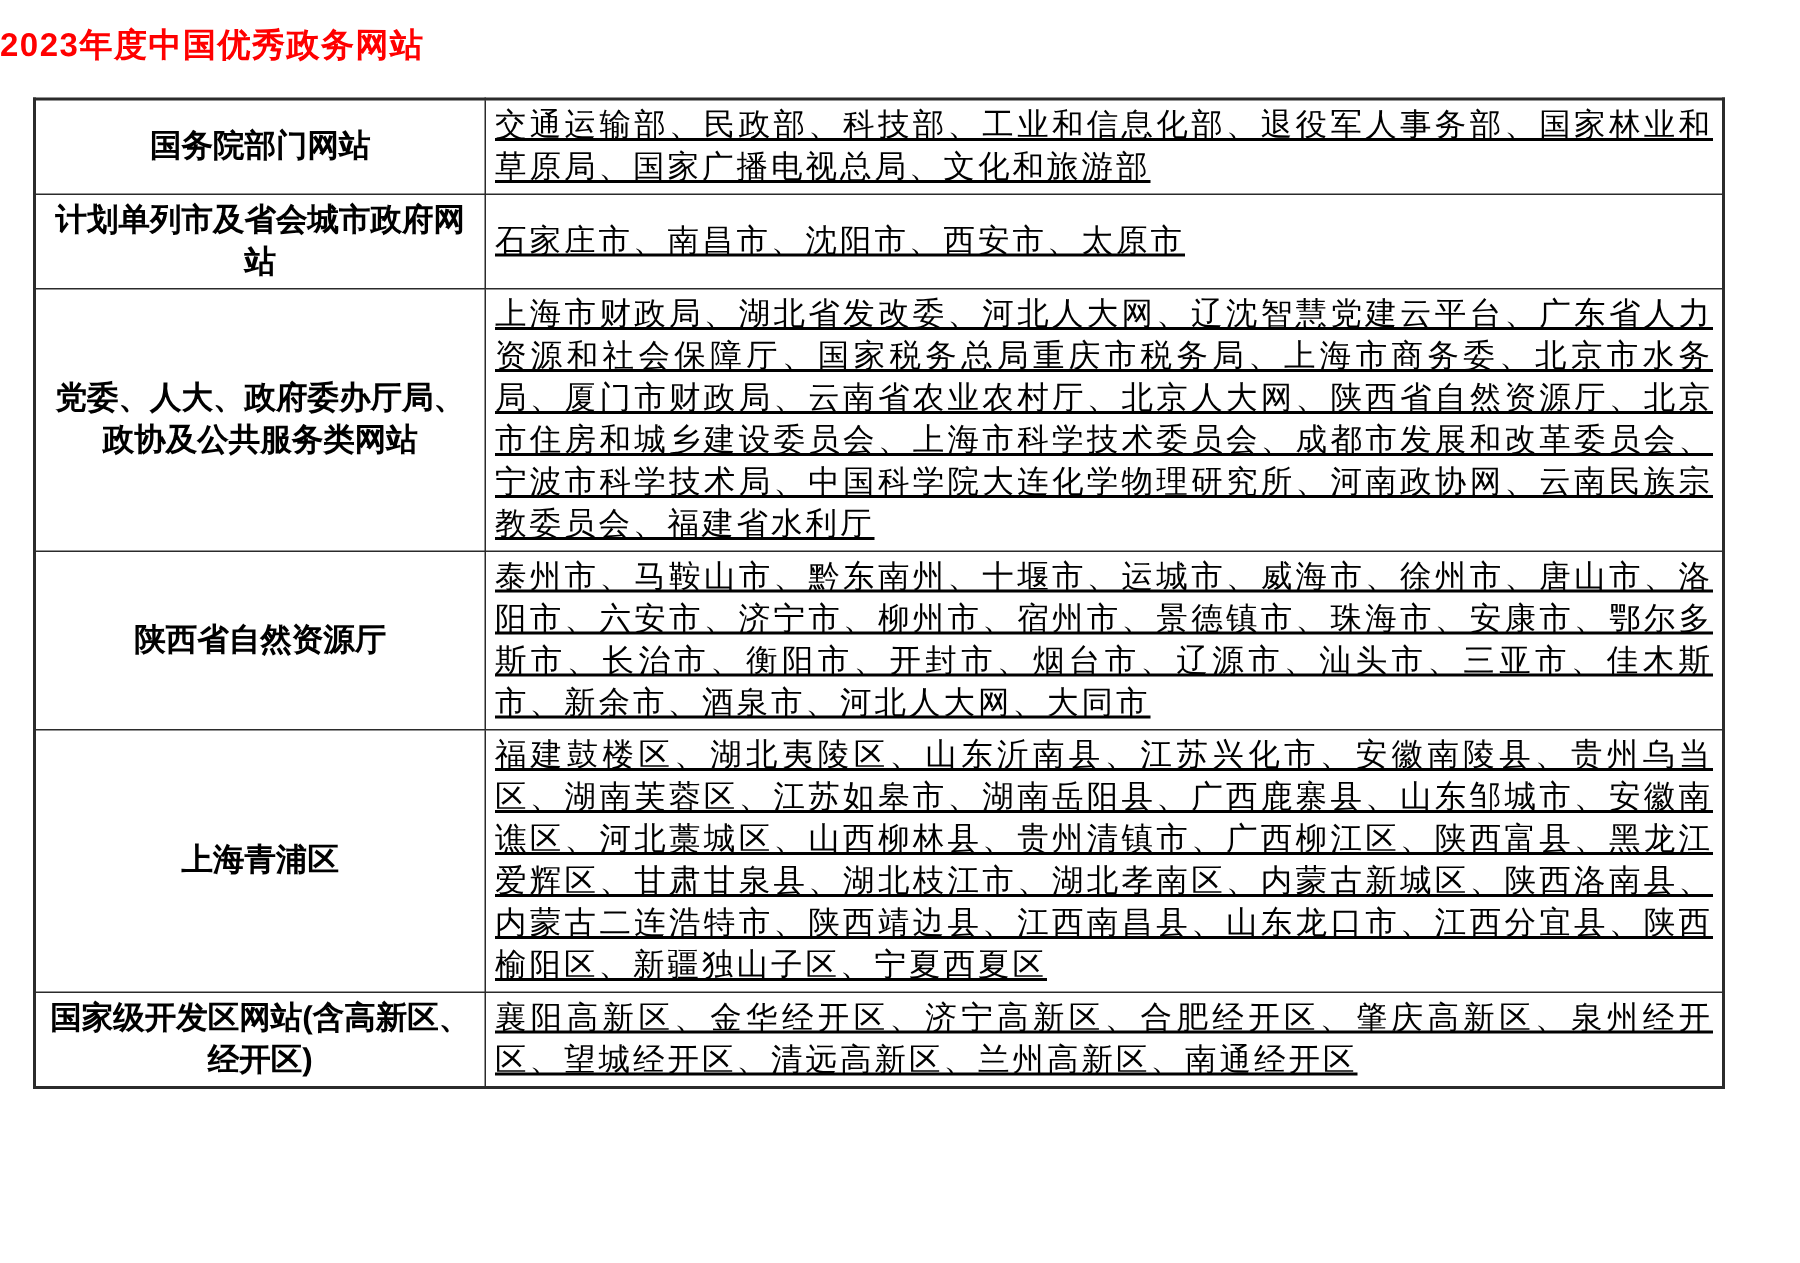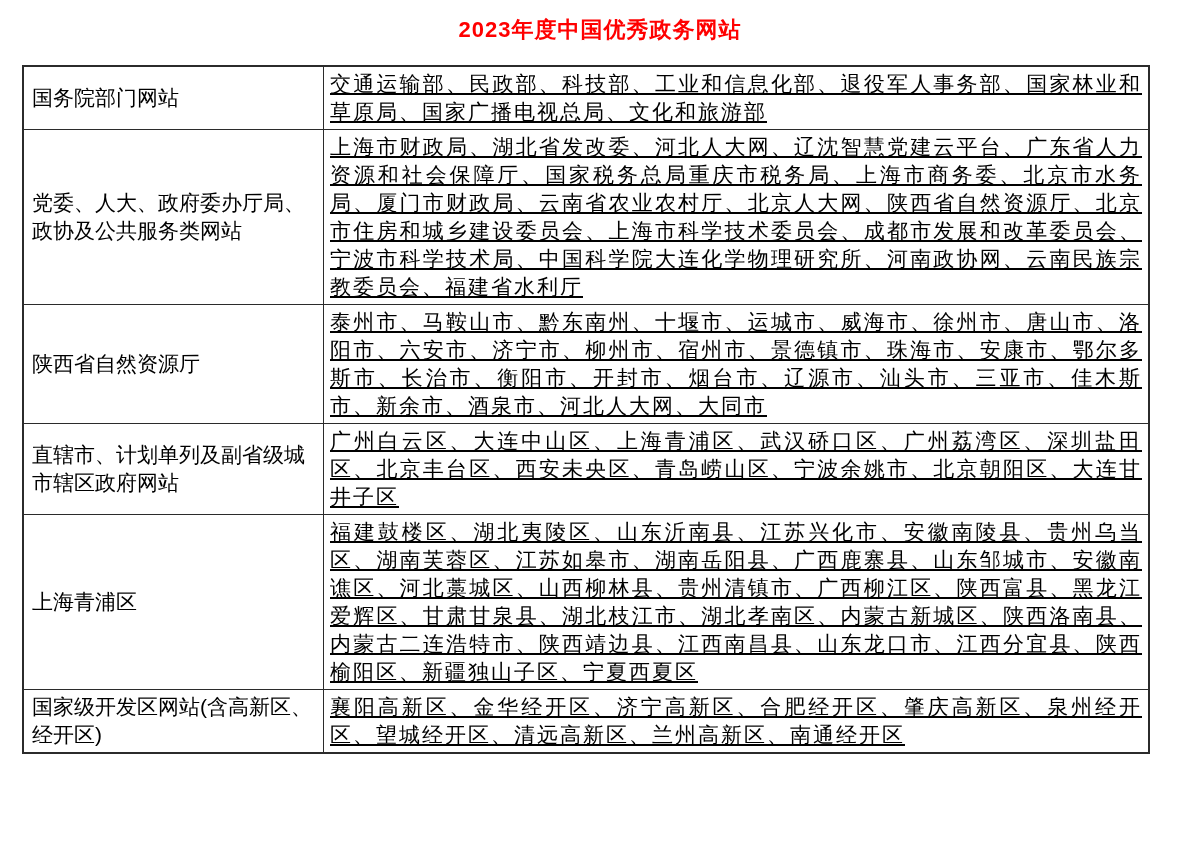--- a/index.html
+++ b/index.html
@@ -6,40 +6,41 @@
     margin: 0;
     padding: 0;
     background: #ffffff;
     width: 1200px;
     height: 842px;
     font-family: "Liberation Sans", "DejaVu Sans", sans-serif;
     color: #000000;
     overflow: hidden;
   }
   .page-title {
-    text-align: center;
+    text-align: left;
     font-size: 22px;
     font-weight: bold;
     margin: 15px 0 20px 0;
     letter-spacing: 1px;
   }
   table.awards-table {
     border-collapse: collapse;
     table-layout: fixed;
     margin-left: 22px;
     width: 1128px;
     border: 2px solid #2b2b2b;
   }
   table.awards-table td {
     border: 1px solid #2b2b2b;
     vertical-align: middle;
   }
   td.category-cell {
     width: 283px;
-    font-weight: normal;
+    text-align: center;
+    font-weight: bold;
     font-size: 21px;
     line-height: 28px;
     padding: 3px 8px;
   }
   td.sites-cell {
     font-size: 21px;
     line-height: 28px;
     letter-spacing: 2px;
     padding: 3px 6px;
     text-align: justify;
@@ -53,35 +54,35 @@
 <div class="page">
   <h1 class="page-title" style="color: rgb(255, 0, 0);">2023年度中国优秀政务网站</h1>
   <table class="awards-table">
     <tbody>
   <tr>
     <td class="category-cell">国务院部门网站</td>
     <td class="sites-cell">交通运输部、民政部、科技部、工业和信息化部、退役军人事务部、国家林业和草原局、国家广播电视总局、文化和旅游部</td>
   </tr>
 
 
+  <tr>
+    <td class="category-cell">计划单列市及省会城市政府网站</td>
+    <td class="sites-cell">石家庄市、南昌市、沈阳市、西安市、太原市</td>
+  </tr>
 
   <tr>
     <td class="category-cell">党委、人大、政府委办厅局、政协及公共服务类网站</td>
     <td class="sites-cell">上海市财政局、湖北省发改委、河北人大网、辽沈智慧党建云平台、广东省人力资源和社会保障厅、国家税务总局重庆市税务局、上海市商务委、北京市水务局、厦门市财政局、云南省农业农村厅、北京人大网、陕西省自然资源厅、北京市住房和城乡建设委员会、上海市科学技术委员会、成都市发展和改革委员会、宁波市科学技术局、中国科学院大连化学物理研究所、河南政协网、云南民族宗教委员会、福建省水利厅</td>
   </tr>
 
   <tr>
     <td class="category-cell">陕西省自然资源厅</td>
     <td class="sites-cell">泰州市、马鞍山市、黔东南州、十堰市、运城市、威海市、徐州市、唐山市、洛阳市、六安市、济宁市、柳州市、宿州市、景德镇市、珠海市、安康市、鄂尔多斯市、长治市、衡阳市、开封市、烟台市、辽源市、汕头市、三亚市、佳木斯市、新余市、酒泉市、河北人大网、大同市</td>
   </tr>
 
-  <tr>
-    <td class="category-cell">直辖市、计划单列及副省级城市辖区政府网站</td>
-    <td class="sites-cell">广州白云区、大连中山区、上海青浦区、武汉硚口区、广州荔湾区、深圳盐田区、北京丰台区、西安未央区、青岛崂山区、宁波余姚市、北京朝阳区、大连甘井子区</td>
-  </tr>
 
   <tr>
     <td class="category-cell">上海青浦区</td>
     <td class="sites-cell">福建鼓楼区、湖北夷陵区、山东沂南县、江苏兴化市、安徽南陵县、贵州乌当区、湖南芙蓉区、江苏如皋市、湖南岳阳县、广西鹿寨县、山东邹城市、安徽南谯区、河北藁城区、山西柳林县、贵州清镇市、广西柳江区、陕西富县、黑龙江爱辉区、甘肃甘泉县、湖北枝江市、湖北孝南区、内蒙古新城区、陕西洛南县、内蒙古二连浩特市、陕西靖边县、江西南昌县、山东龙口市、江西分宜县、陕西榆阳区、新疆独山子区、宁夏西夏区</td>
   </tr>
 
   <tr>
     <td class="category-cell">国家级开发区网站(含高新区、经开区)</td>
     <td class="sites-cell">襄阳高新区、金华经开区、济宁高新区、合肥经开区、肇庆高新区、泉州经开区、望城经开区、清远高新区、兰州高新区、南通经开区</td>
   </tr>

